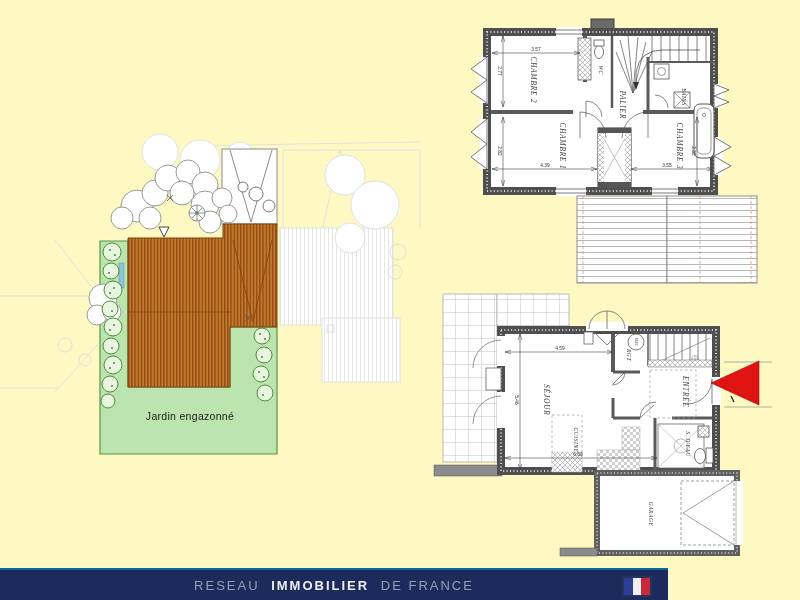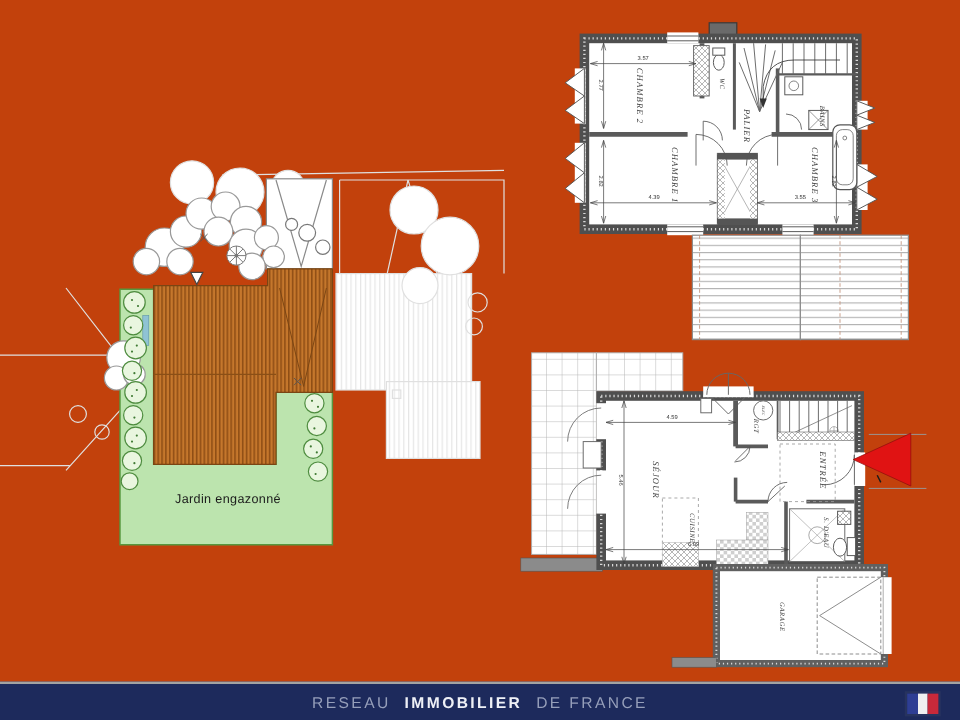--- a/index.html
+++ b/index.html
@@ -1,30 +1,30 @@
 <!DOCTYPE html>
 <html><head>
 <meta charset="utf-8">
 <style>
   html,body{margin:0;padding:0;background:#fff;}
-  .canvas{position:relative;width:800px;height:600px;background:#c2410c;overflow:hidden;
+  .canvas{position:relative;width:800px;height:600px;background:#fef9c3;overflow:hidden;
           font-family:"Liberation Sans", sans-serif;}
   svg{display:block;}
   
   .room{font-family:"Liberation Serif", serif;font-style:italic;font-size:7.2px;
         fill:#3c3c3c;text-anchor:middle;dominant-baseline:central;letter-spacing:.9px;}
   .room-sm{font-size:5.6px;letter-spacing:.5px;}
   .room-xs{font-size:3.2px;letter-spacing:.1px;}
   .dim{font-family:"Liberation Sans", sans-serif;font-size:4.8px;fill:#333;
        text-anchor:middle;dominant-baseline:central;}
   .garden-label{font-family:"Liberation Sans", sans-serif;font-size:10.5px;fill:#1b1b1b;
        text-anchor:middle;dominant-baseline:central;letter-spacing:.3px;}
   
-  .footer{position:absolute;left:0;bottom:0;width:800px;height:30px;background:#1d2a5c;
-          border-top:2px solid #a3a3a3;display:flex;align-items:center;justify-content:center;}
+  .footer{position:absolute;left:0;bottom:0;width:668px;height:30px;background:#1d2a5c;
+          border-top:2px solid #0369a1;display:flex;align-items:center;justify-content:center;}
   .footer-text{font-size:13px;letter-spacing:2px;white-space:nowrap;}
   .ft-light{color:#969fba;}
   .ft-bold{color:#eef0f6;font-weight:bold;margin:0 6px;}
   .flag{position:absolute;right:16px;top:6px;width:26px;height:17px;display:flex;
         border:2px solid #27335f;box-sizing:content-box;}
   .flag span{flex:1;height:100%;}
   .f-blue{background:#2e3e94;}
   .f-white{background:#f0f0f0;}
   .f-red{background:#c8293a;}
 </style>

